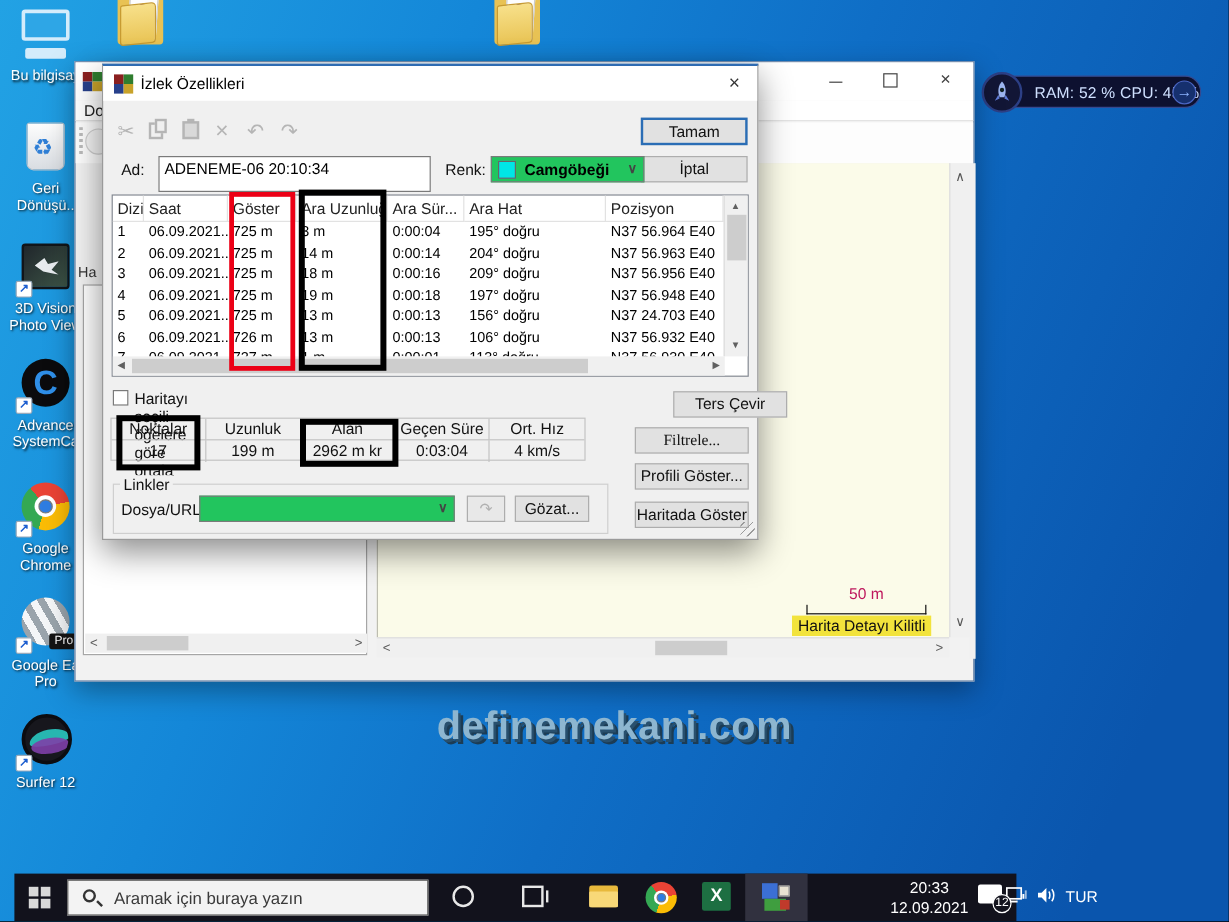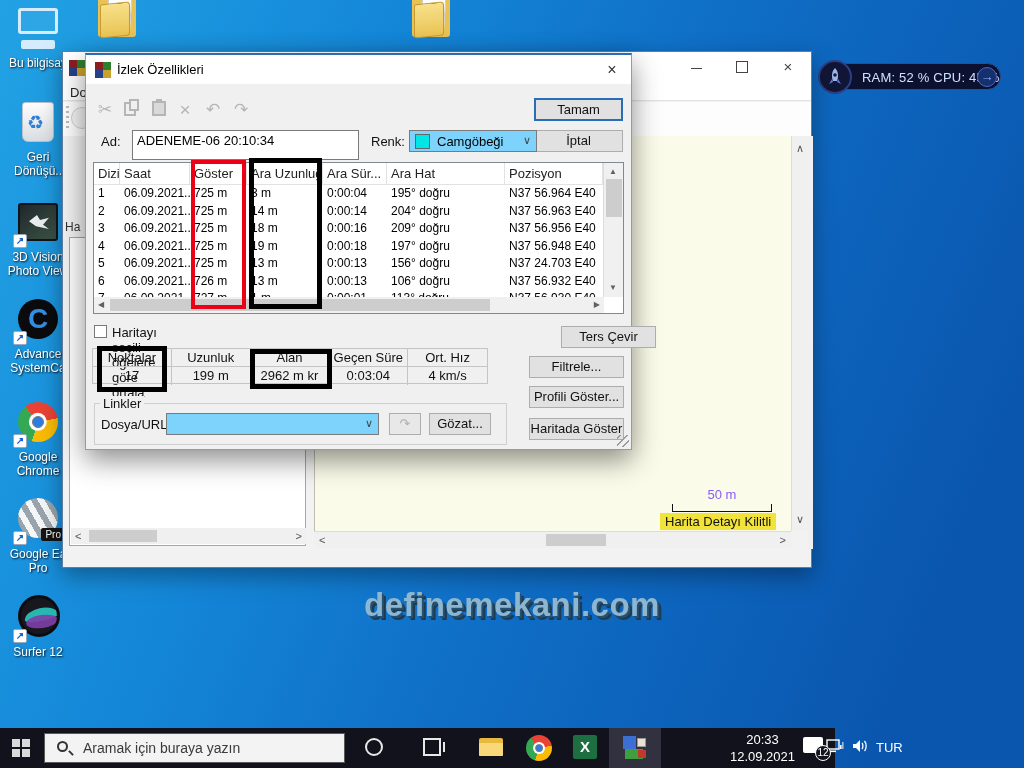--- a/index.html
+++ b/index.html
@@ -77,21 +77,21 @@
   .sarrow{position:absolute;color:#555;font-size:11px;line-height:16px;}
   #mapwin .maparea{position:absolute;left:251px;top:84px;width:477px;height:395px;background:#fbfbe9;border-left:1px solid #bdbdb0;}
   
   #minimap{position:absolute;left:651px;top:89px;width:74px;height:62px;border:1px solid #8a8a8a;}
   #minimap .mtitle{position:absolute;left:0;top:0;width:100%;height:18px;background:linear-gradient(#dbe6f2,#bfd0e4);
     font-size:11px;color:#8a93a2;padding:2px 0 0 4px;}
   #minimap .mclose{position:absolute;right:1px;top:1px;width:15px;height:15px;background:#6e7684;color:#fff;font-size:10px;line-height:14px;text-align:center;}
   #minimap .mbody{position:absolute;left:0;top:18px;width:100%;height:44px;background:#d9d4ba;}
   #minimap .mrect{position:absolute;left:20px;top:6px;width:34px;height:31px;background:#fffff2;border:4px solid #4c4a40;}
   
-  #scale-label{position:absolute;left:631px;top:435px;width:56px;text-align:center;font-size:13px;color:#8b5cf6;}
+  #scale-label{position:absolute;left:631px;top:435px;width:56px;text-align:center;font-size:13px;color:#be185d;}
   #scale-bar{position:absolute;left:609px;top:452px;width:100px;height:8px;border-left:1px solid #111;border-right:1px solid #111;border-bottom:1px solid #111;}
   #lock-label{position:absolute;left:597px;top:461px;background:#f2e33c;color:#111;font-size:13px;padding:1px 5px;}
   
   #mapwin .vscroll{position:absolute;left:728px;top:84px;width:17px;height:395px;background:#f0f0f0;border-left:1px solid #dcdcdc;}
   #mapwin .gutter{position:absolute;left:745px;top:84px;width:5px;height:413px;background:#f0f0f0;}
   
   #mapwin .statusbar{position:absolute;left:0;top:497px;width:100%;height:20px;background:#f0f0f0;border-top:1px solid #d5d5d5;font-size:13px;color:#222;}
   .ssep{position:absolute;top:2px;width:1px;height:16px;background:#c8c8c8;}
   .grip{position:absolute;width:12px;height:12px;
     background:repeating-linear-gradient(135deg,transparent 0 2px,#9a9a9a 2px 3px,transparent 3px 5px);}
@@ -101,21 +101,21 @@
     box-shadow:0 10px 26px rgba(0,0,0,.45);}
   #dialog .titlebar{position:absolute;left:0;top:0;width:100%;height:29px;background:#fff;}
   #dialog .dtitle{position:absolute;left:31px;top:7px;font-size:13px;color:#000;}
   #dialog .dclose{position:absolute;right:8px;top:4px;width:22px;height:22px;text-align:center;font-size:16px;color:#333;line-height:22px;}
   .tico{position:absolute;top:45px;width:22px;height:20px;color:#b5b5b5;font-size:17px;text-align:center;line-height:20px;}
   .cpyi{position:absolute;top:47px;width:12px;height:14px;border:2px solid #b5b5b5;background:#f0f0f0;}
   .btn{position:absolute;background:#e1e1e1;border:1px solid #adadad;font-size:13px;color:#111;text-align:center;}
   .btn.def{border:2px solid #2a6db5;}
   .field-label{position:absolute;font-size:13px;color:#111;}
   .tinput{position:absolute;background:#fff;border:1px solid #7a7a7a;font-size:13px;color:#000;padding:2px 4px;}
-  .combo{position:absolute;background:#7dd3fc;border:1px solid #7a7a7a;}
+  .combo{position:absolute;background:#22c55e;border:1px solid #7a7a7a;font-weight:bold;}
   .combo .chev{position:absolute;right:5px;top:3px;color:#444;font-size:11px;}
   .swatch{position:absolute;left:5px;top:3px;width:15px;height:15px;border:1px solid #666;}
   
   #ttable{position:absolute;left:7px;top:107px;width:531px;height:152px;background:#fff;border:1px solid #828790;}
   .tgrid{display:grid;grid-template-columns:26px 70px 57px 76px 64px 118px 1fr;}
   #thead{position:absolute;left:0;top:0;width:509px;height:22px;}
   #thead .hcell{border-right:1px solid #e2e2e2;border-bottom:1px solid #e2e2e2;font-size:13px;color:#222;
     padding:3px 0 0 4px;white-space:nowrap;overflow:hidden;}
   #track-rows{position:absolute;left:0;top:22px;width:509px;height:112px;overflow:hidden;}
   .trow{height:17.5px;}
@@ -138,21 +138,21 @@
   #linkler-label{position:absolute;left:14px;top:341px;background:#f0f0f0;padding:0 3px;font-size:13px;color:#111;}
   
   .sbtn{position:absolute;left:443px;width:95px;height:22px;}
   #dialog .grip{right:2px;bottom:2px;}
 
   
   #watermark{left:50%;top:586px;transform:translateX(-50%);font-size:33px;font-weight:700;letter-spacing:.5px;
     color:#8db6d0;text-shadow:2px 2px 0 #28506e,4px 4px 0 #1c3c54;}
 
   
-  #taskbar{left:0;top:728px;width:835px;height:40px;background:#12121c;}
+  #taskbar{left:12px;top:728px;width:835px;height:40px;background:#12121c;}
   #start{position:absolute;left:12px;top:11px;width:18px;height:18px;display:grid;grid-template-columns:8px 8px;grid-template-rows:8px 8px;gap:2px;}
   #start i{background:#d9d9d9;}
   #tsearch{position:absolute;left:44px;top:5px;width:301px;height:30px;background:#f3f3f3;border:1px solid #5a5a5a;color:#3a3a3a;font-size:14px;}
   #tsearch .mag{position:absolute;left:12px;top:7px;width:11px;height:11px;border:2px solid #333;border-radius:50%;}
   #tsearch .mag:after{content:"";position:absolute;left:9px;top:9px;width:6px;height:2px;background:#333;transform:rotate(45deg);}
   #tsearch .ph{position:absolute;left:38px;top:6px;}
   .tbicon{position:absolute;top:7px;width:26px;height:26px;}
   .cortana{border:2px solid #e8e8e8;border-radius:50%;width:18px;height:18px;margin:3px;}
   .taskview{width:18px;height:18px;border:2px solid #e8e8e8;margin:3px;position:relative;}
   .taskview:after{content:"";position:absolute;right:-6px;top:2px;width:2px;height:10px;background:#e8e8e8;}
@@ -464,21 +464,21 @@
     <div id="linkler-label">Linkler</div>
     <span class="field-label" style="left:15px;top:362px;">Dosya/URL:</span>
     <div class="combo" style="left:80px;top:358px;width:213px;height:22px;">
       <span class="chev">∨</span>
     </div>
     <div class="btn" style="left:303px;top:358px;width:32px;height:22px;background:#e8e8e8;color:#b0b0b0;line-height:20px;">↷</div>
     <div class="btn" style="left:343px;top:358px;width:62px;height:22px;line-height:20px;">Gözat...</div>
 
     <div id="side-buttons">
         <div class="btn sbtn" style="top: 271px; line-height: 20px; margin-left: 32px;">Ters Çevir</div>
-        <div class="btn sbtn" style="top: 301px; line-height: 20px;">Filtrele...</div>
+        <div class="btn sbtn" style="top: 301px; line-height: 20px; font-family: Liberation Serif, serif;">Filtrele...</div>
         <div class="btn sbtn" style="top: 331px; line-height: 20px;">Profili Göster...</div>
         <div class="btn sbtn" style="top: 363px; line-height: 20px;">Haritada Göster</div>
       </div>
     <div class="grip"></div>
   </div>
 
   <div id="watermark" class="abs">definemekani.com</div>
 
   <div id="taskbar" class="abs">
     <div id="start">

